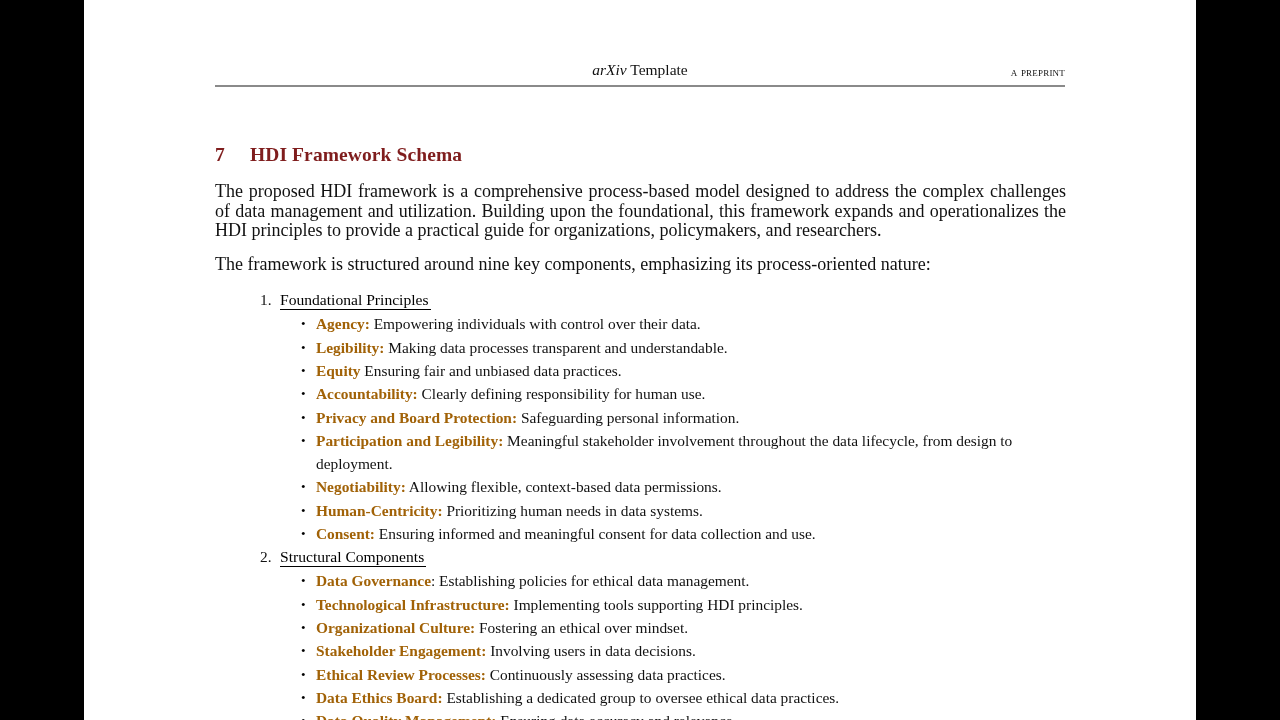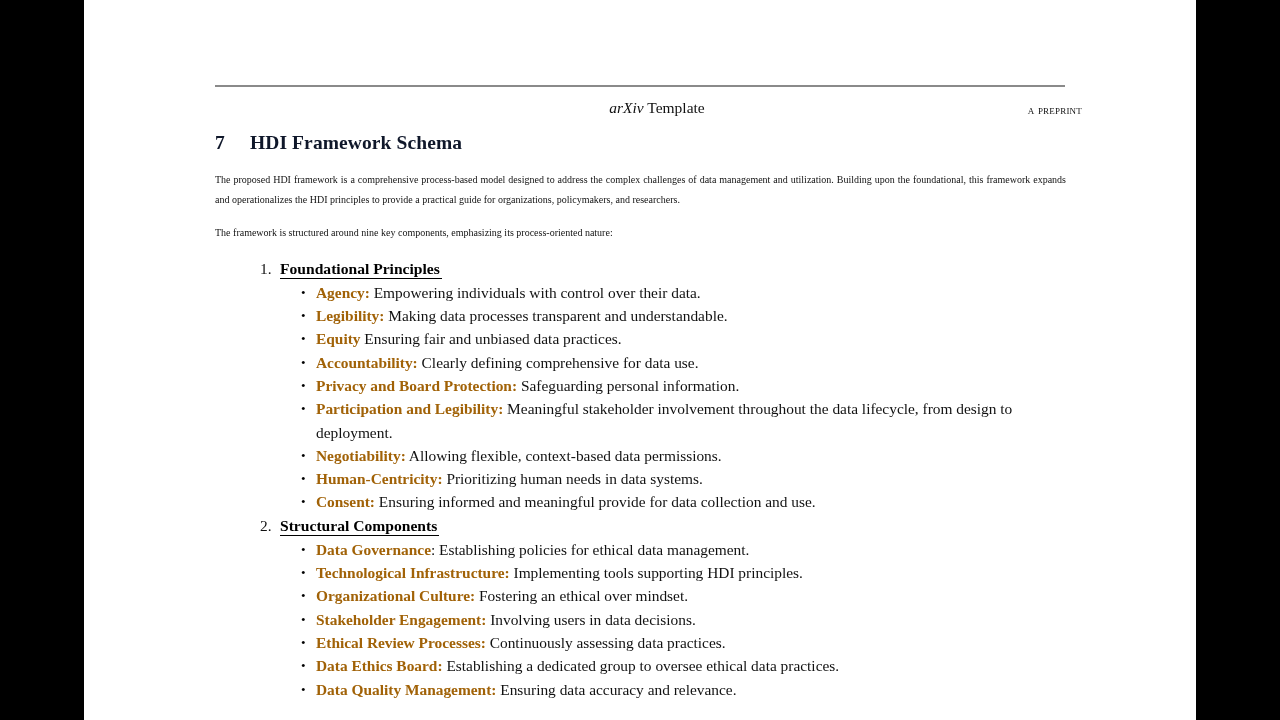--- a/index.html
+++ b/index.html
@@ -28,25 +28,24 @@
     top: 0;
     width: 1112px;
     height: 720px;
     background: #ffffff;
     overflow: hidden;
   }
 
   
   .pg-header {
     position: absolute;
-    left: 148px;    
+    left: 131px;    
     top: 60px;
     width: 850px;   
     height: 28px;
-    margin-top: 38px;
   }
   .hdr-center {
     position: absolute;
     left: 0;
     right: 0;
     top: 0;
     text-align: center;
     font-size: 15.5px;
     line-height: 20px;
     color: #111111;
@@ -82,35 +81,35 @@
 
   
   .column {
     position: absolute;
     left: 131px;   
     top: 126px;
     width: 851px;  
   }
 
   h1.section {
-    margin: 4px 0 14px 0;
+    margin: 16px 0 14px 0;
     font-size: 19.5px;
     line-height: 26px;
     font-weight: bold;
-    color: #0f172a;
+    color: #7f1d1d;
     letter-spacing: 0.1px;
   }
   h1.section .secnum {
     display: inline-block;
     min-width: 35px;
   }
 
   p.para {
     margin: 0 0 14px 0;
-    font-size: 10px;
+    font-size: 18px;
     line-height: 19.6px;
     text-align: justify;
     color: #111111;
     hyphens: none;
   }
   p.para.last {
   }
 
   
   ol.enum {
@@ -131,21 +130,21 @@
     margin-bottom: 1px;
   }
   .enum-num {
     position: absolute;
     left: 45px;
     top: 0;
     font-size: 15.4px;
     color: #111111;
   }
   .enum-title {
-    font-weight: bold;
+    font-weight: normal;
     color: #000000;
     border-bottom: 1.3px solid #000000;
     padding: 0 2px 1px 0;
   }
 
   ul.bullets {
     margin: 0;
     padding: 0;
     list-style: none;
   }
@@ -199,26 +198,26 @@
       <p class="para">The proposed HDI framework is a comprehensive process-based model designed to address the complex challenges of data management and utilization. Building upon the foundational, this framework expands and operationalizes the HDI principles to provide a practical guide for organizations, policymakers, and researchers.</p>
       <p class="para last">The framework is structured around nine key components, emphasizing its process-oriented nature:</p>
 
       <ol class="enum" id="enum-root">
           <li class="enum-item enum-block">
             <div class="enum-head"><span class="enum-num">1.</span><span class="enum-title">Foundational Principles</span></div>
             <ul class="bullets">
               <li><span class="dot">•</span><span class="term">Agency:</span><span> Empowering individuals with control over their data.</span></li>
               <li><span class="dot">•</span><span class="term">Legibility:</span><span> Making data processes transparent and understandable.</span></li>
               <li><span class="dot">•</span><span class="term">Equity</span><span> Ensuring fair and unbiased data practices.</span></li>
-              <li><span class="dot">•</span><span class="term">Accountability:</span><span> Clearly defining comprehensive for data use.</span></li>
+              <li><span class="dot">•</span><span class="term">Accountability:</span><span> Clearly defining responsibility for human use.</span></li>
               <li><span class="dot">•</span><span class="term">Privacy and Board Protection:</span><span> Safeguarding personal information.</span></li>
               <li><span class="dot">•</span><span class="term">Participation and Legibility:</span><span> Meaningful stakeholder involvement throughout the data lifecycle, from design to deployment.</span></li>
               <li><span class="dot">•</span><span class="term">Negotiability:</span><span> Allowing flexible, context-based data permissions.</span></li>
               <li><span class="dot">•</span><span class="term">Human-Centricity:</span><span> Prioritizing human needs in data systems.</span></li>
-              <li><span class="dot">•</span><span class="term">Consent:</span><span> Ensuring informed and meaningful provide for data collection and use.</span></li>
+              <li><span class="dot">•</span><span class="term">Consent:</span><span> Ensuring informed and meaningful consent for data collection and use.</span></li>
             </ul>
           </li>
           <li class="enum-item enum-block">
             <div class="enum-head"><span class="enum-num">2.</span><span class="enum-title">Structural Components</span></div>
             <ul class="bullets">
               <li><span class="dot">•</span><span class="term">Data Governance</span><span class="sep">:</span><span> Establishing policies for ethical data management.</span></li>
               <li><span class="dot">•</span><span class="term">Technological Infrastructure:</span><span> Implementing tools supporting HDI principles.</span></li>
               <li><span class="dot">•</span><span class="term">Organizational Culture:</span><span> Fostering an ethical over mindset.</span></li>
               <li><span class="dot">•</span><span class="term">Stakeholder Engagement:</span><span> Involving users in data decisions.</span></li>
               <li><span class="dot">•</span><span class="term">Ethical Review Processes:</span><span> Continuously assessing data practices.</span></li>

